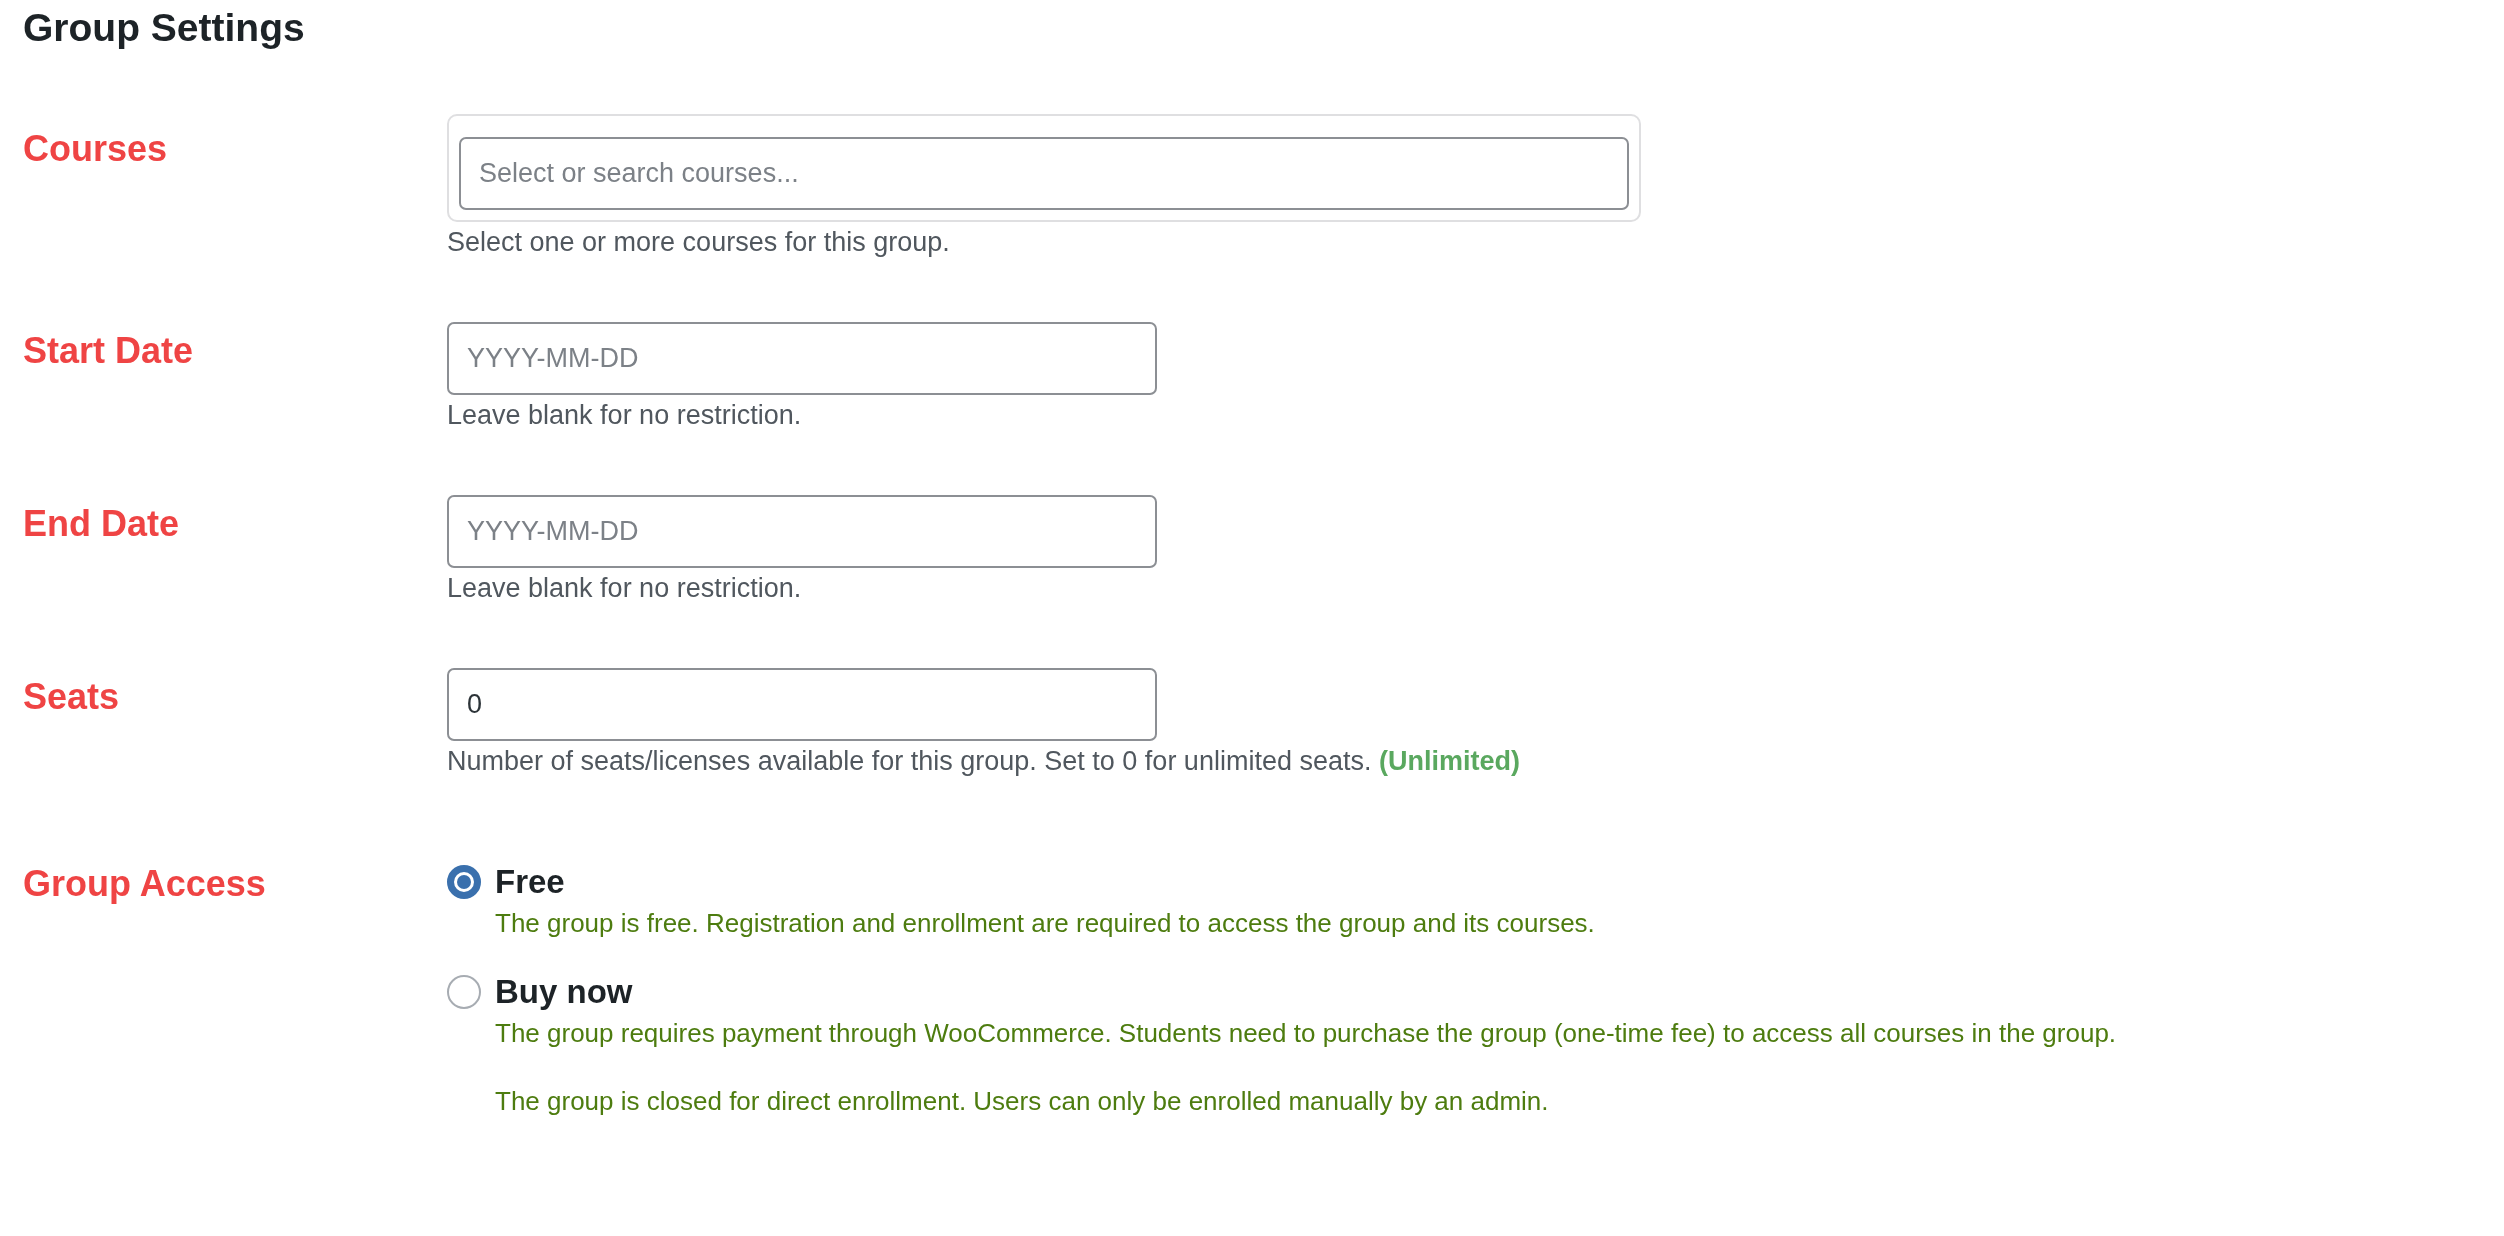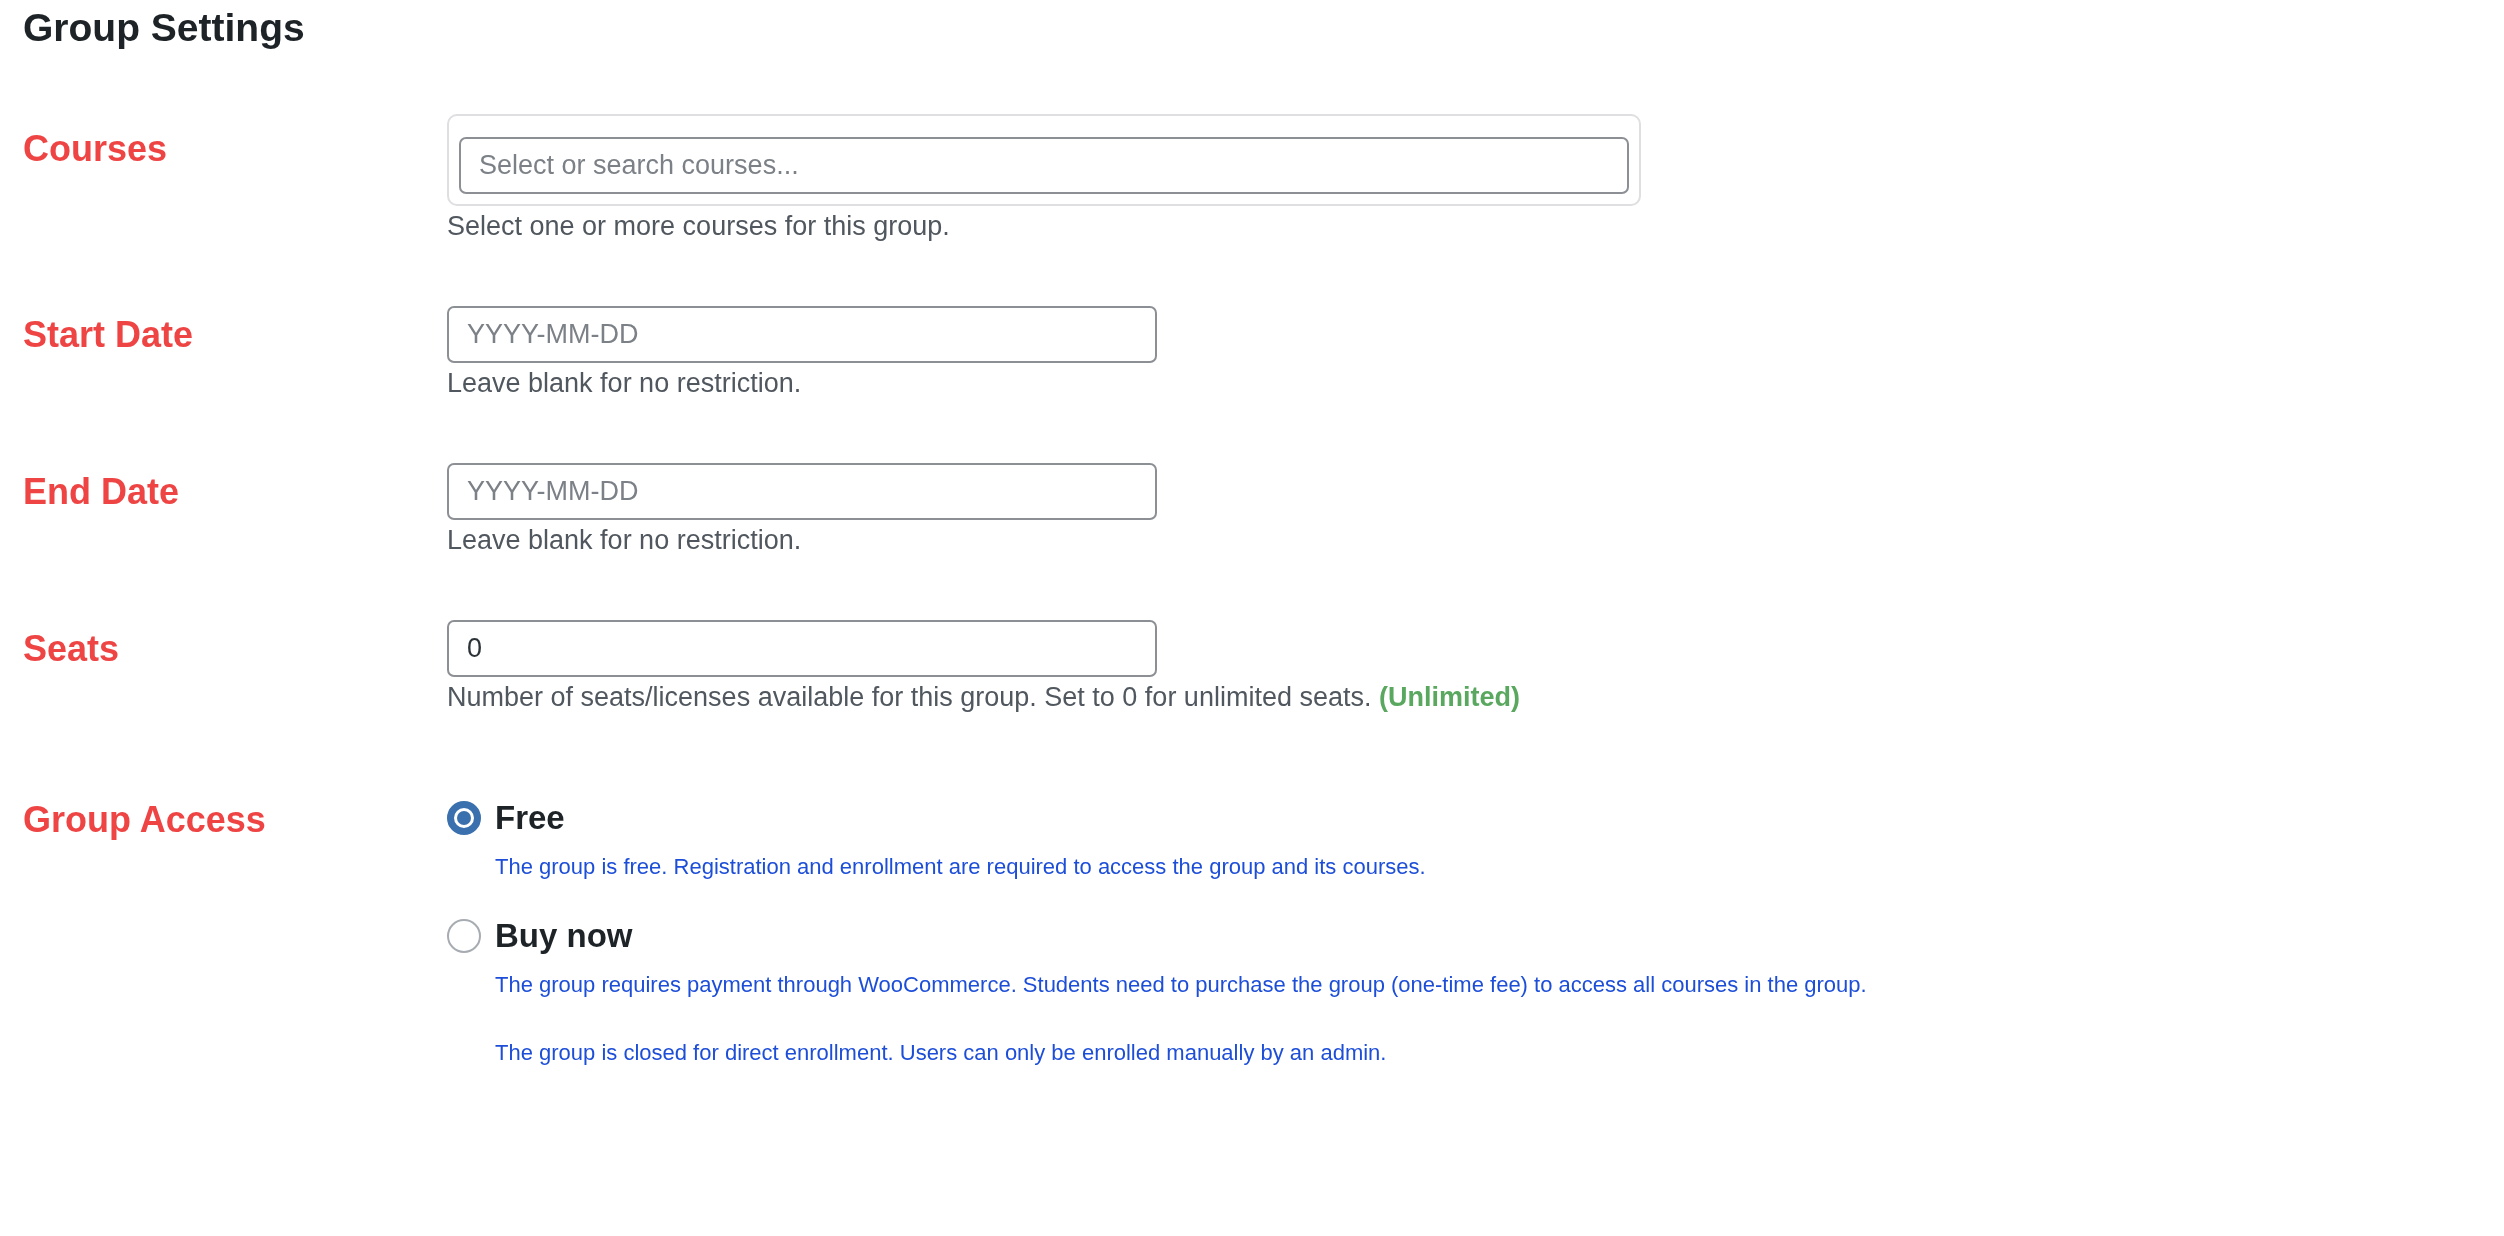--- a/index.html
+++ b/index.html
@@ -39,21 +39,21 @@
     font-weight: 700;
     color: #ef4444;
     line-height: 32px;
     padding-top: 13px;
   }
   .row-courses .field-label { padding-top: 19px; }
   .row-access  .field-label { padding-top: 3px; }
 
   .text-input {
     width: 710px;
-    height: 57px;
+    height: 73px;
     box-sizing: border-box;
     border: 2px solid #8c8f94;
     border-radius: 7px;
     padding: 0 18px;
     font-family: "Liberation Sans", sans-serif;
     font-size: 27px;
     color: #2c3338;
     background: #ffffff;
     outline: none;
     display: block;
@@ -112,23 +112,23 @@
     border-radius: 50%;
     background: #3a70ad;
   }
   .radio-label {
     font-size: 33px;
     font-weight: 700;
     color: #1d2327;
     line-height: 34px;
   }
   .radio-desc {
-    margin: 16px 0 0 48px;
-    font-size: 22px;
-    color: #1d4ed8;
+    margin: 8px 0 0 48px;
+    font-size: 26px;
+    color: #4d7c0f;
     line-height: 32px;
   }
 </style>
 </head>
 <body>
 
 <div class="page">
 
   <h1 class="page-title">Group Settings</h1>
 

